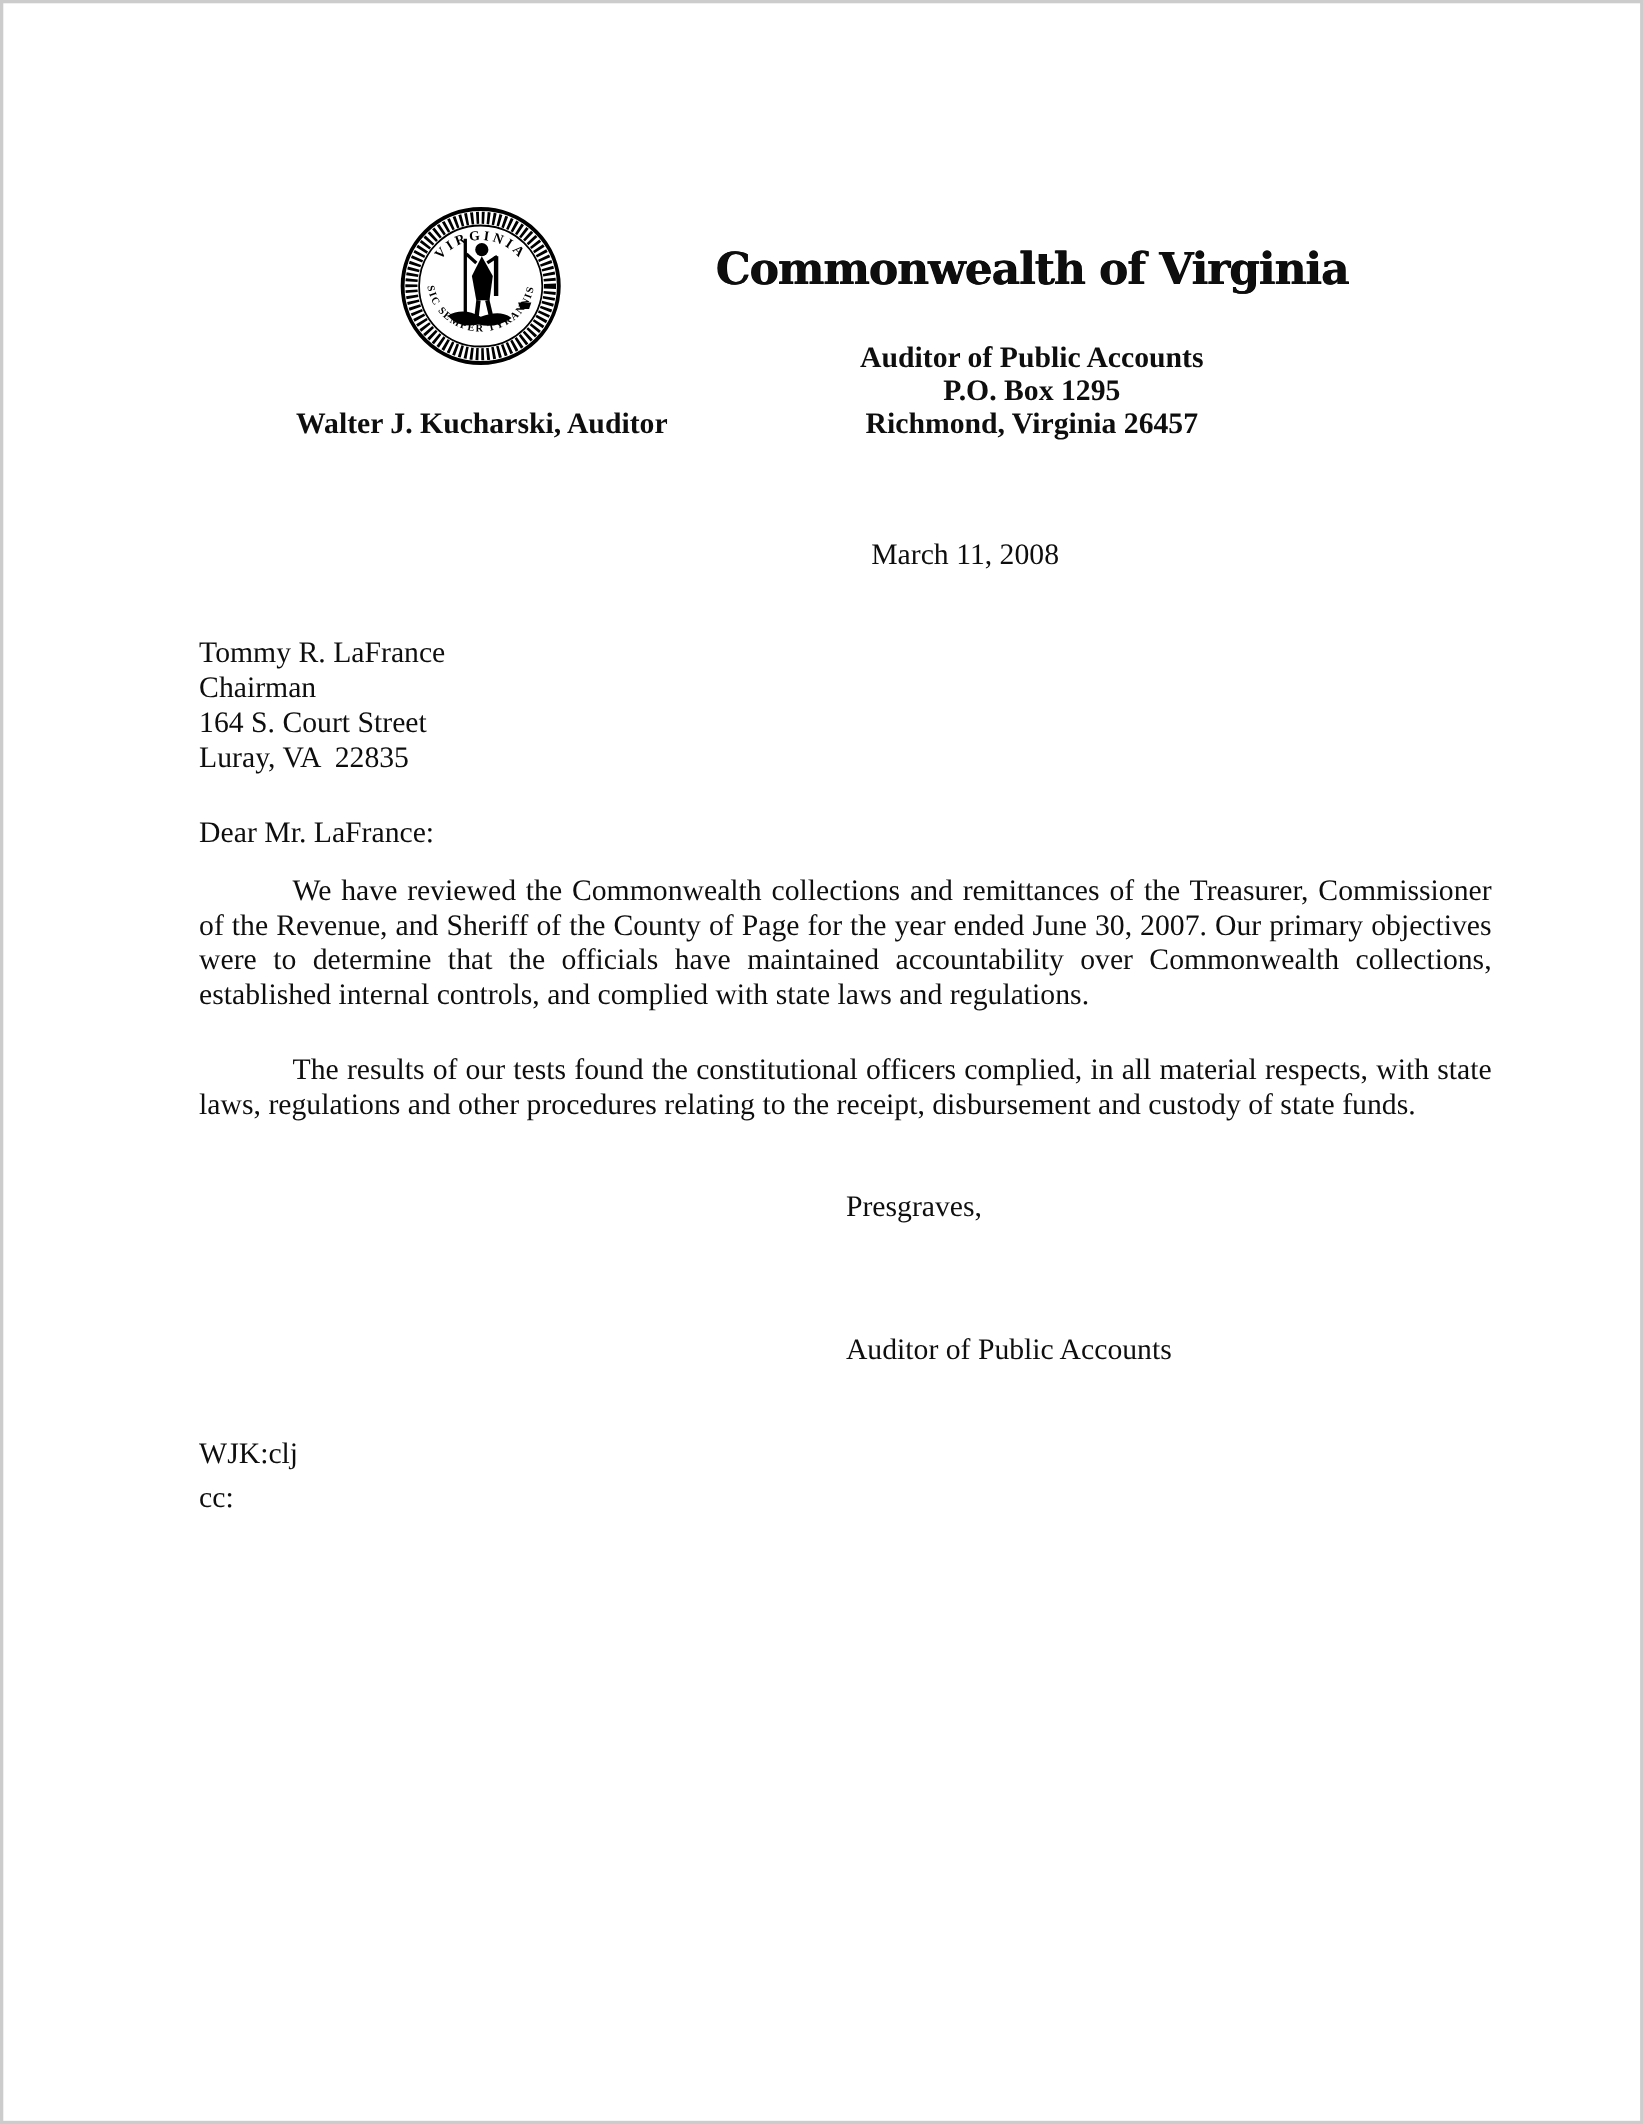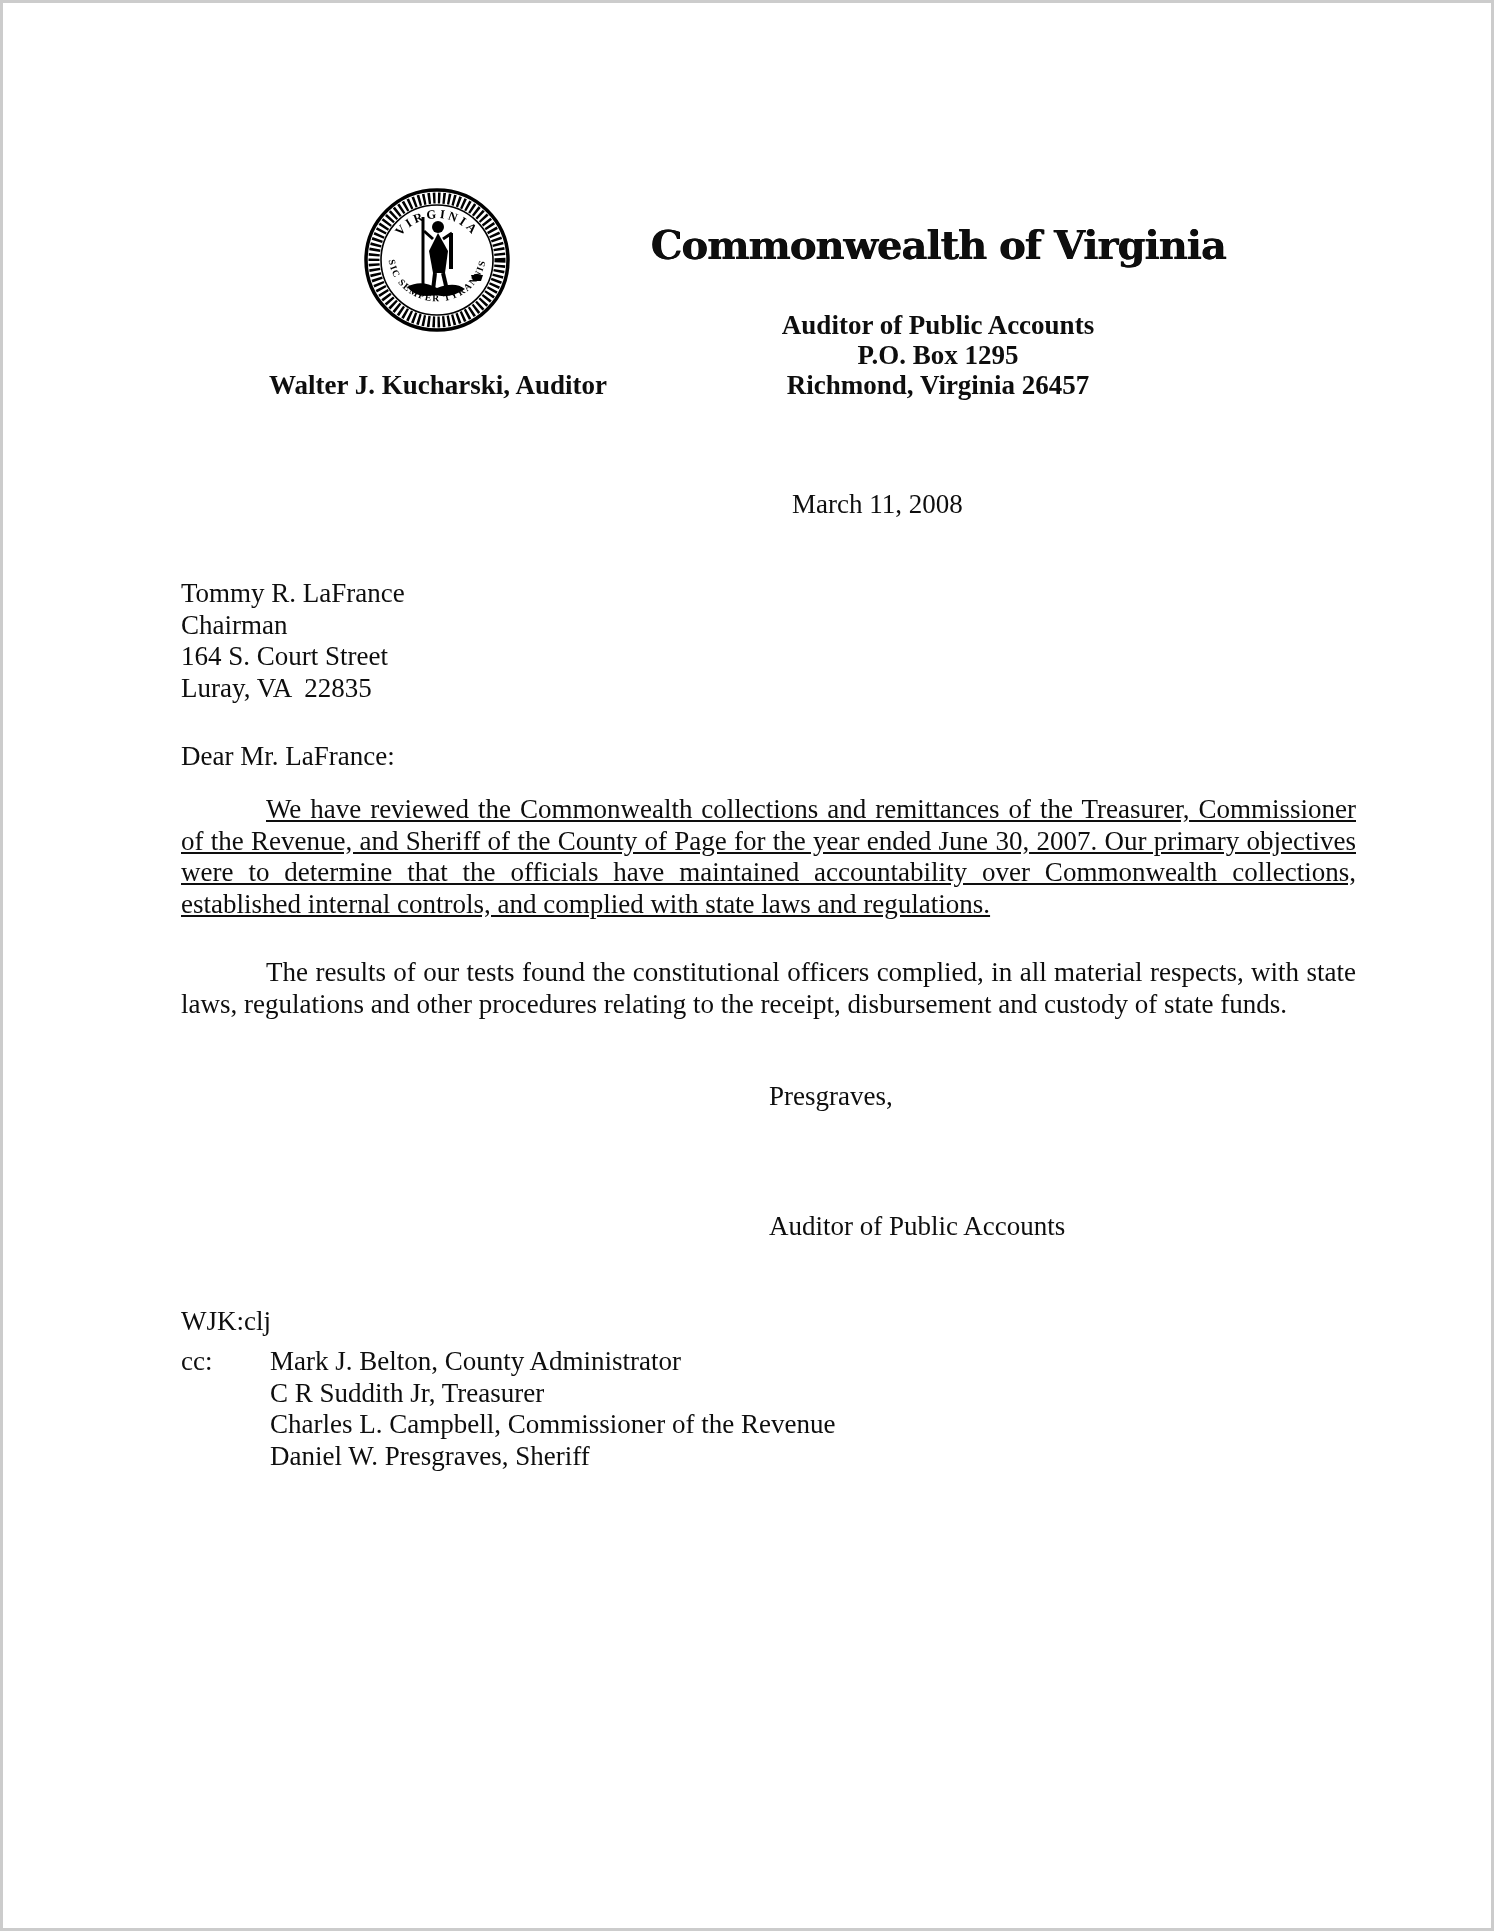--- a/index.html
+++ b/index.html
@@ -55,21 +55,21 @@
   .recipient    { position: absolute; left: 178px; top: 575px; }
   .recipient div { white-space: pre; }
   .salutation   { position: absolute; left: 178px; top: 738px; white-space: pre; }
   .para {
     position: absolute;
     left: 178px;
     width: 1175px;
     text-align: justify;
     text-indent: 85px;
   }
-  .para-1 { top: 791px; text-decoration: underline; }
+  .para-1 { top: 791px; }
   .para-2 { top: 954px; }
   .closing      { position: absolute; left: 766px; top: 1078px; white-space: nowrap; }
   .sig-title    { position: absolute; left: 766px; top: 1208px; white-space: nowrap; }
   .reference    { position: absolute; left: 178px; top: 1278px; white-space: nowrap; margin-top: 25px; }
   .cc-block     { position: absolute; left: 178px; top: 1343px; display: flex; }
   .cc-label     { width: 89px; flex: none; }
   .cc-list div  { white-space: pre; }
 </style>
 </head>
 <body>
@@ -137,21 +137,15 @@
   <div class="para para-2 body-text">The results of our tests found the constitutional officers complied, in all material respects, with state laws, regulations and other procedures relating to the receipt, disbursement and custody of state funds.</div>
 
   <div class="closing body-text">Presgraves,</div>
 
   <div class="sig-title body-text">Auditor of Public Accounts</div>
 
   <div class="reference body-text">WJK:clj</div>
 
   <div class="cc-block body-text">
     <div class="cc-label">cc:</div>
-    <div class="cc-list">
-      <div>Mark J. Belton, County Administrator</div>
-      <div>C R Suddith Jr, Treasurer</div>
-      <div>Charles L. Campbell, Commissioner of the Revenue</div>
-      <div>Daniel W. Presgraves, Sheriff</div>
-    </div>
   </div>
 
 </div>
 
 </body></html>

